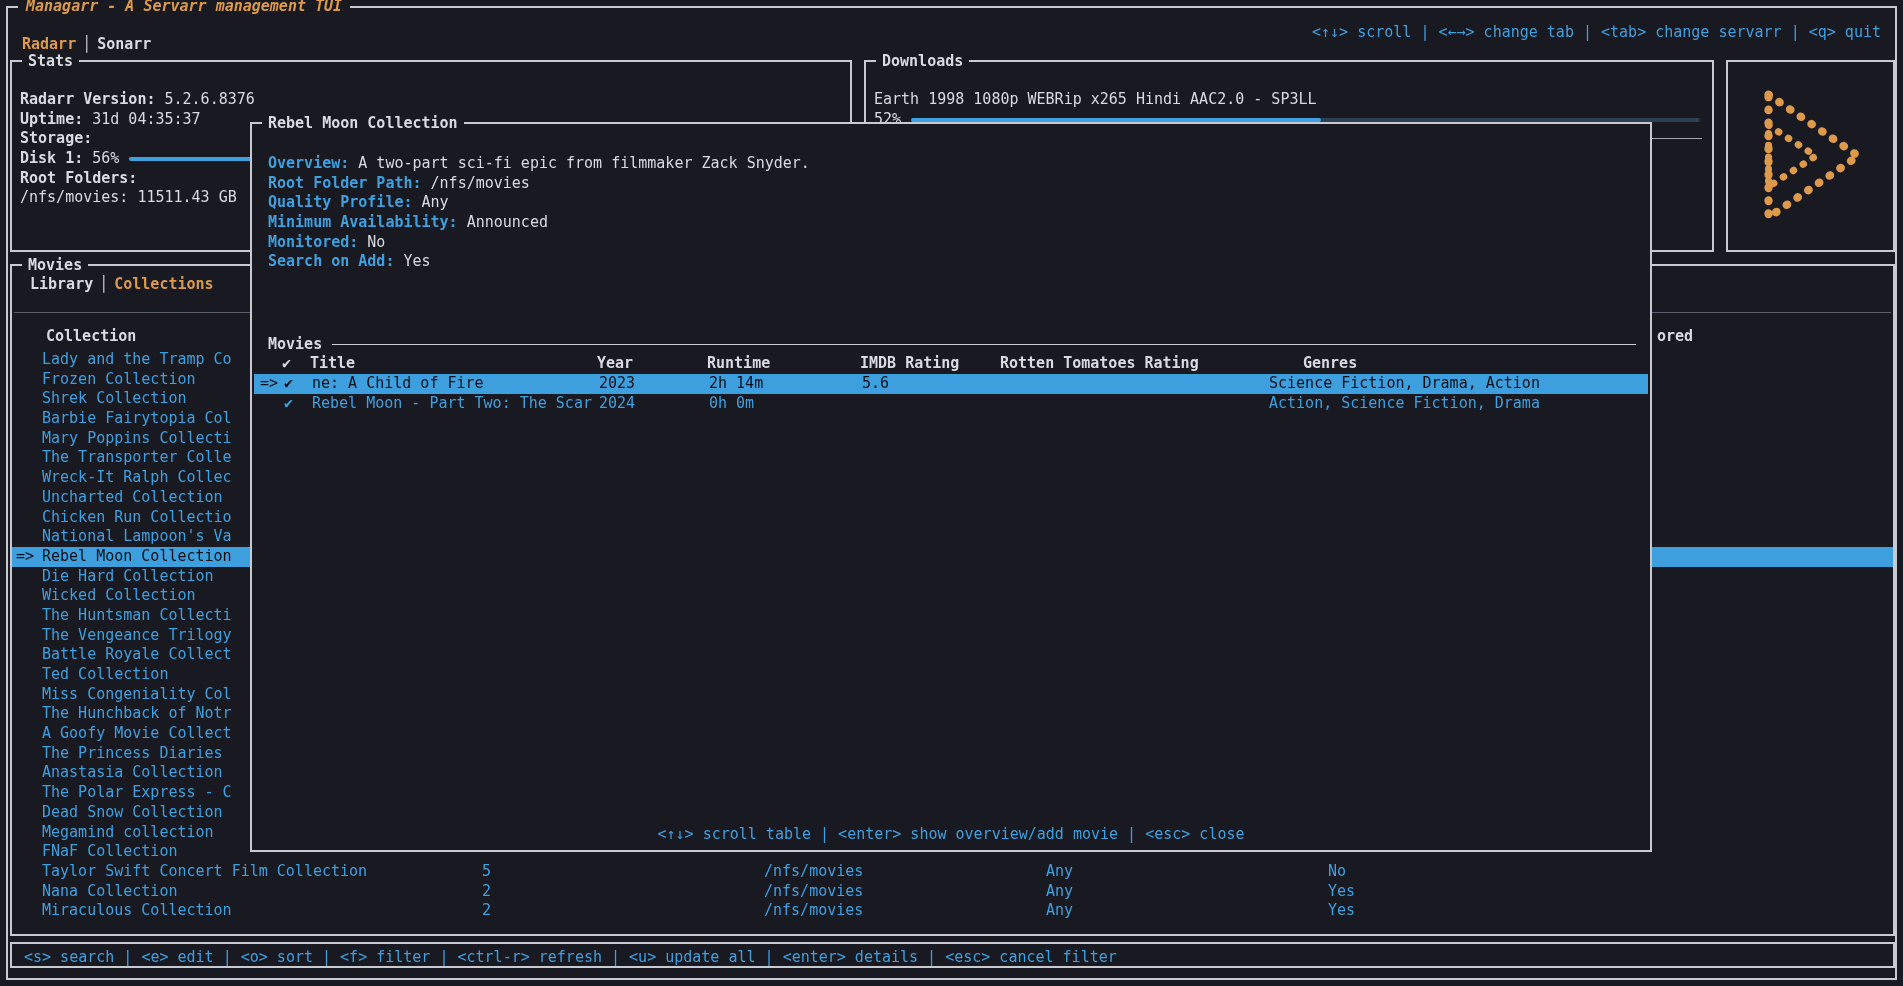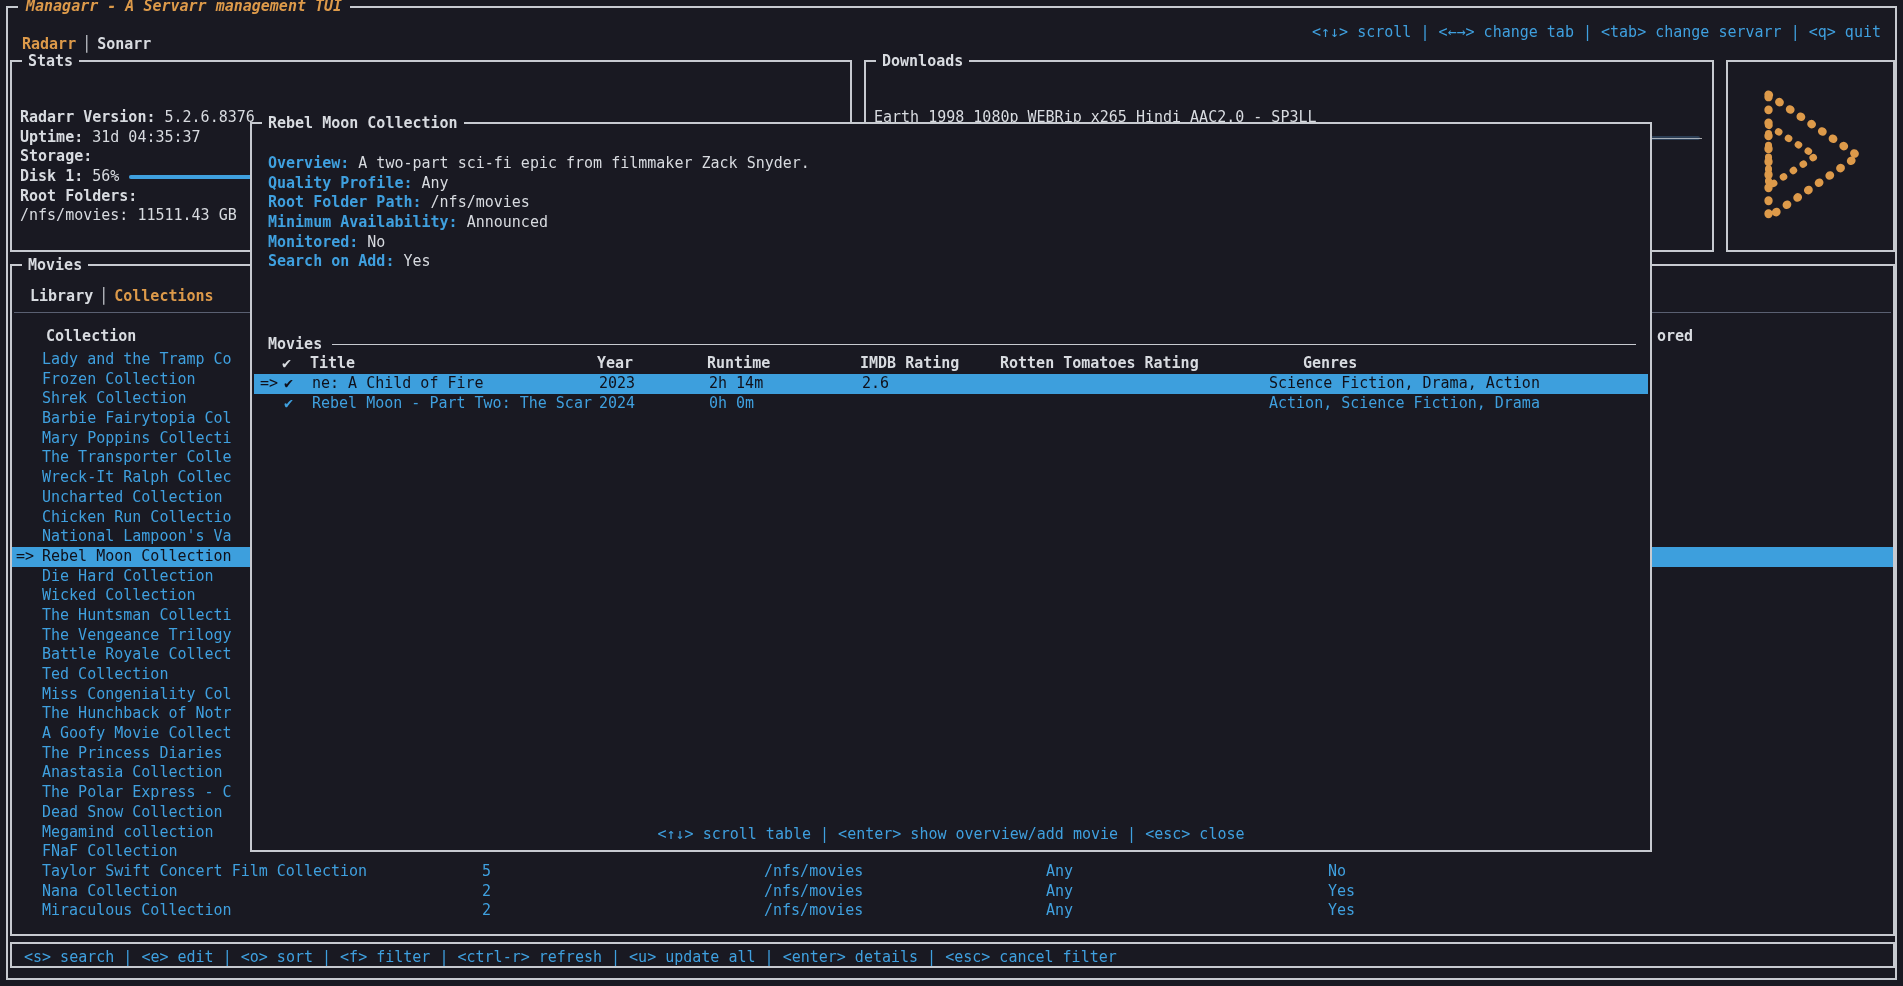--- a/index.html
+++ b/index.html
@@ -36,29 +36,29 @@
   .tab-sep{color:var(--border);padding:0 6px;}
   .hints{color:var(--blue);}
   .hint-sep{color:var(--blue);}
 
   .panel{position:absolute;border:2px solid var(--border);background:var(--bg);}
   .panel-title{
     position:absolute;top:-11px;left:10px;background:var(--bg);
     padding:0 6px;font-weight:bold;color:var(--fg);line-height:20px;white-space:nowrap;
   }
   .line{height:19.7px;line-height:19.7px;white-space:nowrap;}
-  .pad{padding:46px 8px 0 8px;}
+  .pad{padding:28px 8px 0 8px;}
 
   .gauge-row{display:flex;align-items:center;}
   .gauge{flex:1;height:4px;background:var(--dim);margin-left:10px;margin-right:4px;position:relative;border-radius:2px;}
   .gauge-fill{position:absolute;left:0;top:0;bottom:0;background:var(--blue);border-radius:2px;}
   .dl-sep{position:absolute;left:10px;right:10px;top:76px;border-top:1px solid var(--border);opacity:.8;}
 
   
-  #movies-panel .sub-tabs{position:absolute;left:18px;top:20px;line-height:20px;}
+  #movies-panel .sub-tabs{position:absolute;left:18px;top:8px;line-height:20px;}
   .tabs-rule{position:absolute;left:2px;right:2px;top:46px;border-top:1px solid #5a6072;}
   .col-header{position:absolute;left:34px;top:60px;line-height:20px;font-weight:bold;color:var(--fg);}
   .header-fragment{position:absolute;top:60px;line-height:20px;font-weight:bold;color:var(--fg);}
   #collections-list{position:absolute;left:0;right:0;top:84px;}
   .c-row{position:relative;height:19.7px;line-height:19.7px;color:var(--blue);white-space:nowrap;}
   .c-row.selected{background:var(--hl);color:var(--hlfg);}
   .c-name{position:absolute;left:30px;}
   .c-cell{position:absolute;}
   .sel-prefix{position:absolute;left:4px;}
 
@@ -237,22 +237,22 @@
 </div>
 
 <div class="panel" id="bottom-bar" style="left:10px;top:942px;width:1885px;height:26px;">
   <div class="hints" id="bottom-hints" style="position:absolute;left:12px;top:3px;line-height:20px;white-space:nowrap;"><span class="hint">&lt;s&gt; search</span><span class="hint-sep"> | </span><span class="hint">&lt;e&gt; edit</span><span class="hint-sep"> | </span><span class="hint">&lt;o&gt; sort</span><span class="hint-sep"> | </span><span class="hint">&lt;f&gt; filter</span><span class="hint-sep"> | </span><span class="hint">&lt;ctrl-r&gt; refresh</span><span class="hint-sep"> | </span><span class="hint">&lt;u&gt; update all</span><span class="hint-sep"> | </span><span class="hint">&lt;enter&gt; details</span><span class="hint-sep"> | </span><span class="hint">&lt;esc&gt; cancel filter</span></div>
 </div>
 
 <div class="panel modal" id="modal" style="left:250px;top:122px;width:1402px;height:730px;">
   <div class="panel-title">Rebel Moon Collection</div>
   <div class="m-fields" id="modal-fields">
       <div class="line"><span class="m-field-label">Overview:</span> <span>A two-part sci-fi epic from filmmaker Zack Snyder.</span></div>
+      <div class="line"><span class="m-field-label">Root Folder Path:</span> <span>/nfs/movies</span></div>
       <div class="line"><span class="m-field-label">Quality Profile:</span> <span>Any</span></div>
-      <div class="line"><span class="m-field-label">Root Folder Path:</span> <span>/nfs/movies</span></div>
       <div class="line"><span class="m-field-label">Minimum Availability:</span> <span>Announced</span></div>
       <div class="line"><span class="m-field-label">Monitored:</span> <span>No</span></div>
       <div class="line"><span class="m-field-label">Search on Add:</span> <span>Yes</span></div>
     </div>
   <div class="m-sec">
     <span class="b">Movies</span>
     <span class="m-sec-rule"></span>
   </div>
   <div class="m-header" id="modal-header">
       <span class="m-col" style="left: 30px;">✔</span>
@@ -263,21 +263,21 @@
       <span class="m-col" style="left: 748px;">Rotten Tomatoes Rating</span>
       <span class="m-col" style="left: 1015px; margin-left: 36px;">Genres</span>
     </div>
   <div id="modal-rows">
       <div class="m-row selected">
         <span class="m-col" style="left: 6px;">=&gt;</span>
         <span class="m-col" style="left: 30px;">✔</span>
         <span class="m-col title-col" style="left: 58px;">ne: A Child of Fire</span>
         <span class="m-col" style="left: 345px;">2023</span>
         <span class="m-col" style="left: 455px;">2h 14m</span>
-        <span class="m-col" style="left: 608px;">2.6</span>
+        <span class="m-col" style="left: 608px;">5.6</span>
         <span class="m-col" style="left: 1015px; text-align: center;">Science Fiction, Drama, Action</span>
       </div>
       <div class="m-row">
         <span class="m-col" style="left: 30px;">✔</span>
         <span class="m-col title-col" style="left: 58px;">Rebel Moon - Part Two: The Scar</span>
         <span class="m-col" style="left: 345px;">2024</span>
         <span class="m-col" style="left: 455px;">0h 0m</span>
         <span class="m-col" style="left: 1015px;">Action, Science Fiction, Drama</span>
       </div>
     </div>

